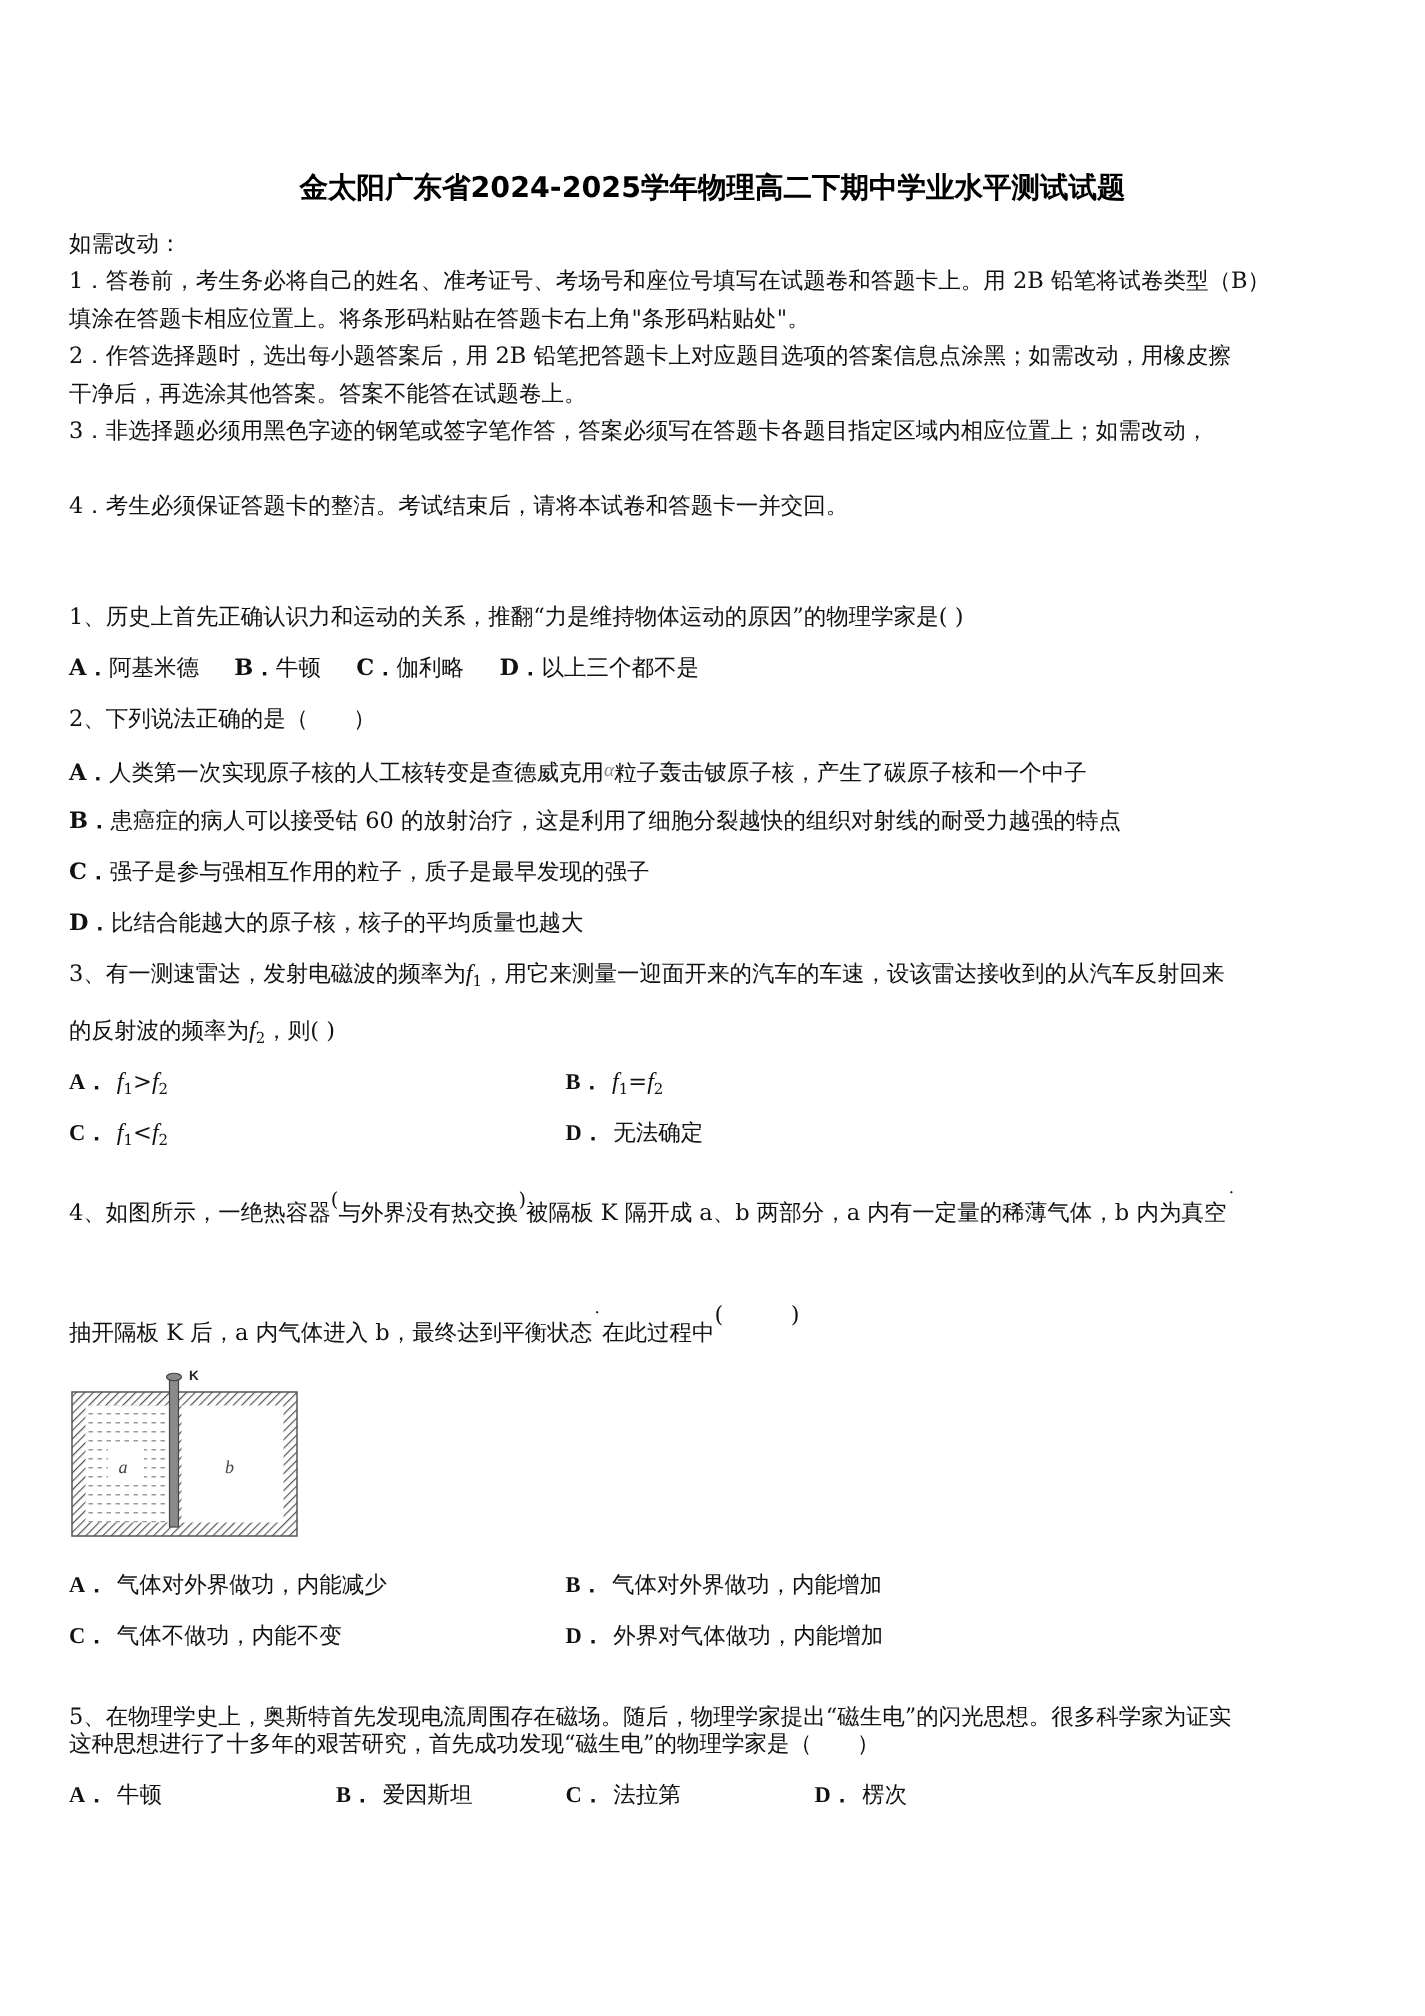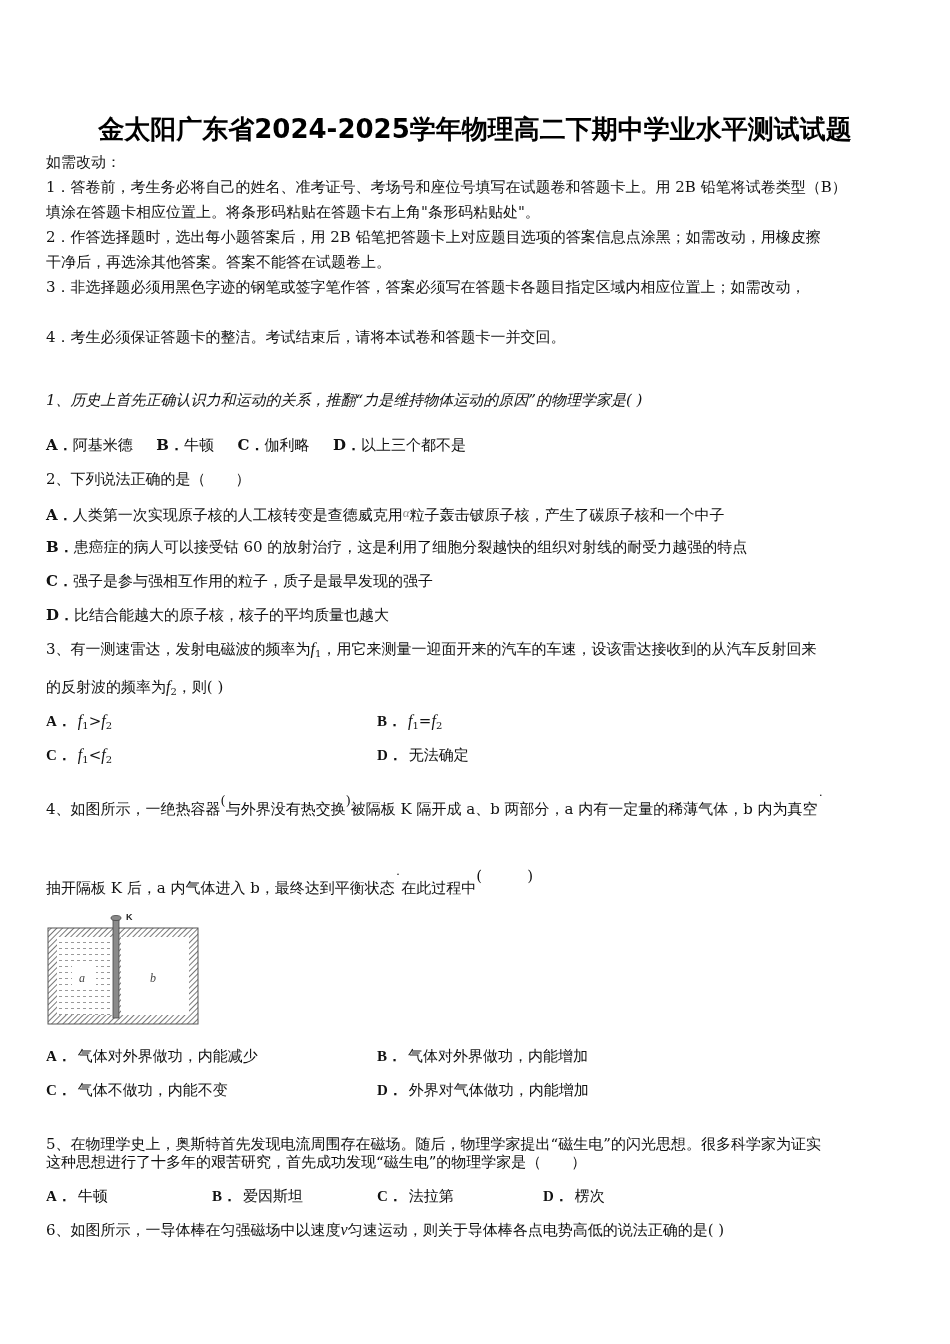--- a/index.html
+++ b/index.html
@@ -5,21 +5,21 @@
     html, body { margin: 0; padding: 0; background: #ffffff; }
     body {
       width: 950px; height: 1344px; position: relative; overflow: hidden;
       font-family: "DejaVu Serif", "Liberation Serif", serif;
       color: #111;
     }
     .page { position: absolute; left: 0; top: 0; width: 950px; height: 1344px; }
     .title {
       position: absolute; left: 0; top: 112px; width: 950px; text-align: center;
       font-family: "DejaVu Sans", "Liberation Sans", sans-serif;
-      font-weight: bold; font-size: 26px; letter-spacing: 0px; color: #000;
+      font-weight: bold; font-size: 19px; letter-spacing: 0px; color: #000;
     }
     .line {
       position: absolute; left: 46px; white-space: nowrap;
       font-size: 15px; line-height: 20px; color: #111;
     }
     .opt { position: absolute; white-space: nowrap; font-size: 15px; line-height: 20px; }
     .opt .lbl { font-family: "Liberation Serif", serif; font-weight: bold; margin-right: 6px; }
     .mathi { font-family: "Liberation Serif", serif; font-style: italic; font-size: 16px; }
     .sub { font-size: 10px; vertical-align: -3px; font-style: normal; }
     .paren-sup { font-size: 13px; vertical-align: 9px; }
@@ -34,21 +34,21 @@
 
   <div class="line" style="top:152px;">如需改动：</div>
   <div class="line" style="top:177px;">1．答卷前，考生务必将自己的姓名、准考证号、考场号和座位号填写在试题卷和答题卡上。用 2B 铅笔将试卷类型（B）</div>
   <div class="line" style="top:202px;">填涂在答题卡相应位置上。将条形码粘贴在答题卡右上角"条形码粘贴处"。</div>
   <div class="line" style="top:227px;">2．作答选择题时，选出每小题答案后，用 2B 铅笔把答题卡上对应题目选项的答案信息点涂黑；如需改动，用橡皮擦</div>
   <div class="line" style="top:252px;">干净后，再选涂其他答案。答案不能答在试题卷上。</div>
   <div class="line" style="top:277px;">3．非选择题必须用黑色字迹的钢笔或签字笔作答，答案必须写在答题卡各题目指定区域内相应位置上；如需改动，</div>
   <div class="line" style="top:327px;">4．考生必须保证答题卡的整洁。考试结束后，请将本试卷和答题卡一并交回。</div>
 
 
-  <div class="line" style="top:390px;font-style:italic;">1、历史上首先正确认识力和运动的关系，推翻“力是维持物体运动的原因”的物理学家是( )</div>
+  <div class="line" style="top:401px;">1、历史上首先正确认识力和运动的关系，推翻“力是维持物体运动的原因”的物理学家是( )</div>
   <div class="line" style="top:435px;">
     <span><b class="lbl">A．</b><span>阿基米德</span></span>
     <span style="display:inline-block;width:14px;"></span>
     <span><b class="lbl">B．</b><span>牛顿</span></span>
     <span style="display:inline-block;width:14px;"></span>
     <span><b class="lbl">C．</b><span>伽利略</span></span>
     <span style="display:inline-block;width:14px;"></span>
     <span><b class="lbl">D．</b><span>以上三个都不是</span></span>
   </div>
 
@@ -132,27 +132,24 @@
   </div>
   <div class="opt" style="left:377px;top:1080px;">
     <b class="lbl">D．</b><span>外界对气体做功，内能增加</span>
   </div>
 
   <div class="line" style="top:1114px;margin-top:20px;">5、在物理学史上，奥斯特首先发现电流周围存在磁场。随后，物理学家提出“磁生电”的闪光思想。很多科学家为证实</div>
   <div class="line" style="top:1152px;">这种思想进行了十多年的艰苦研究，首先成功发现“磁生电”的物理学家是（　　）</div>
   <div class="opt" style="left:46px;top:1186px;">
     <b class="lbl">A．</b><span>牛顿</span>
   </div>
-  <div class="opt" style="left:212px;top:1186px;">
+  <div class="opt" style="left:224px;top:1186px;">
     <b class="lbl">B．</b><span>爱因斯坦</span>
   </div>
   <div class="opt" style="left:377px;top:1186px;">
     <b class="lbl">C．</b><span>法拉第</span>
   </div>
   <div class="opt" style="left:543px;top:1186px;">
     <b class="lbl">D．</b><span>楞次</span>
   </div>
 
-  <div class="line" style="top:1220px;">
-    <span>6、如图所示，一导体棒在匀强磁场中以速度</span><span class="mathi">v</span><span>匀速运动，则关于导体棒各点电势高低的说法正确的是( )</span>
-  </div>
 
 </div>
 
 </body></html>

